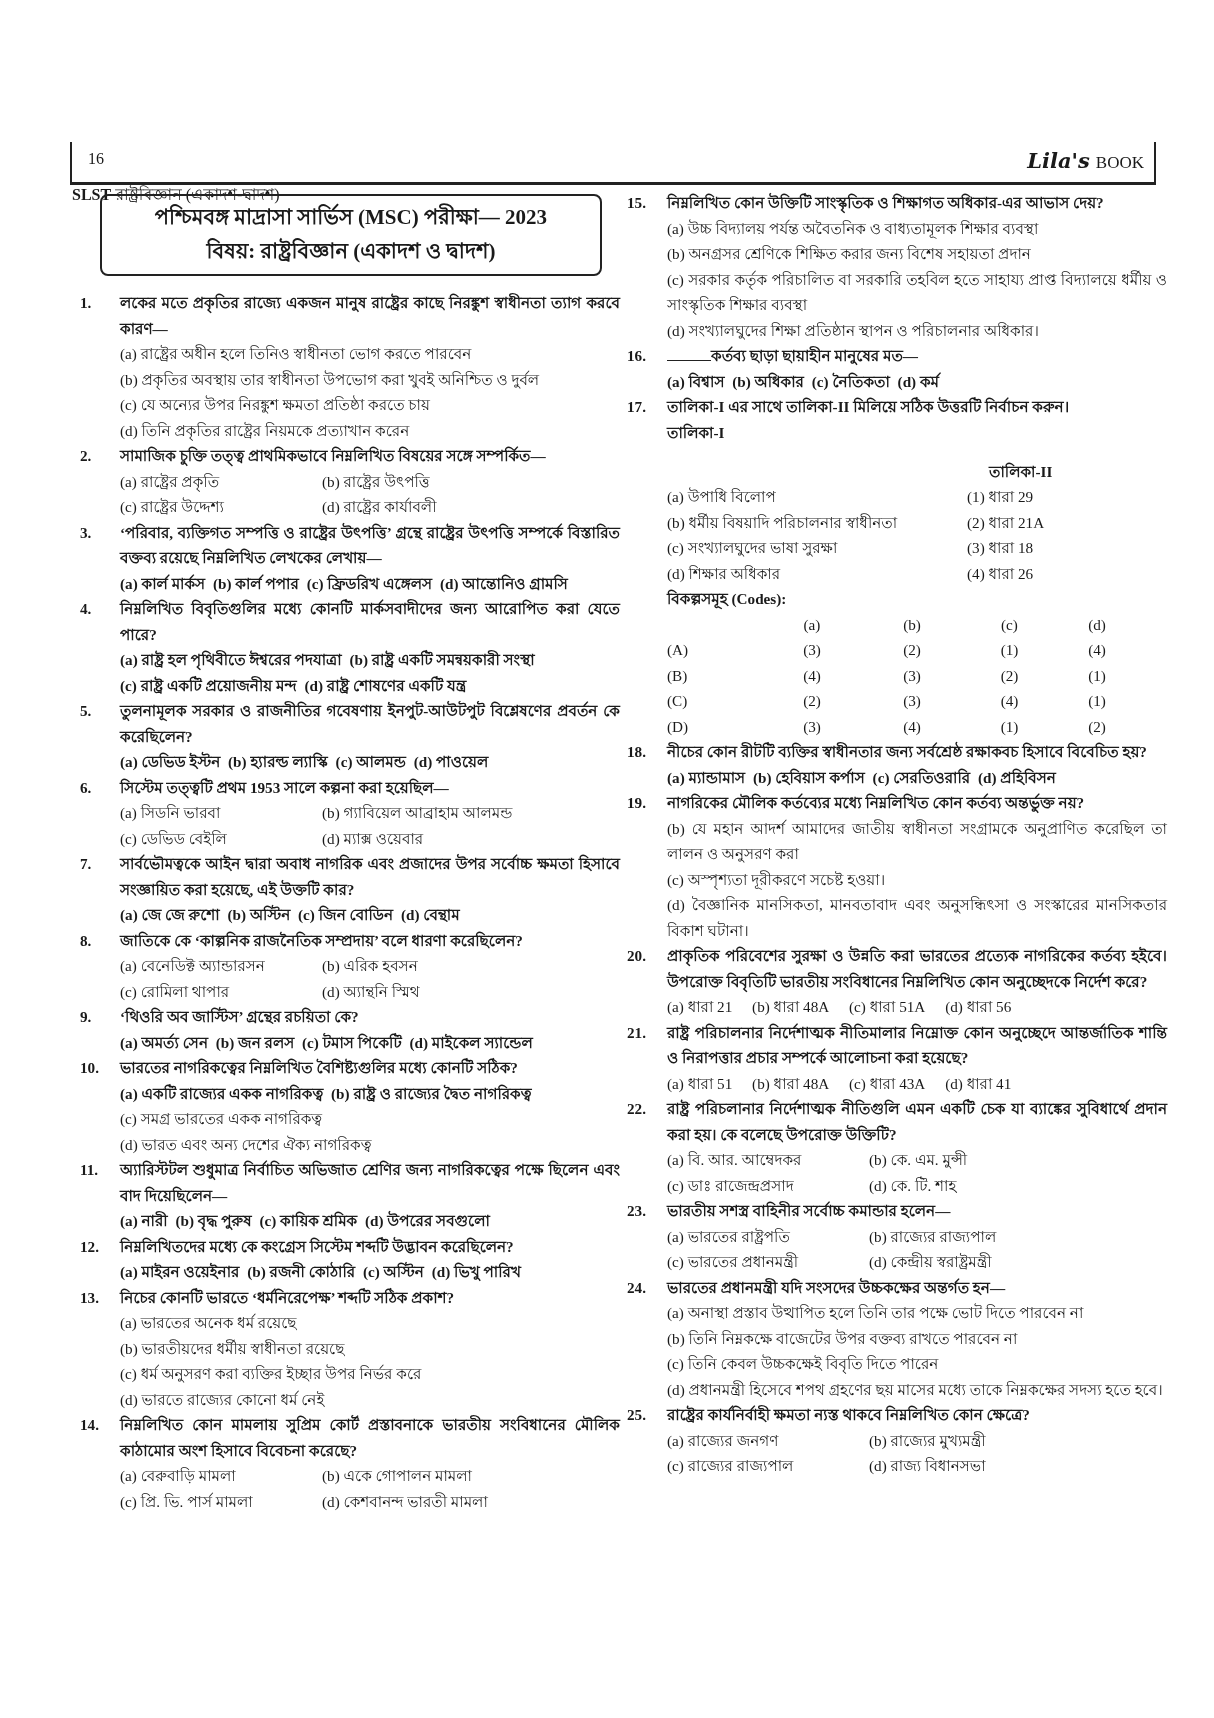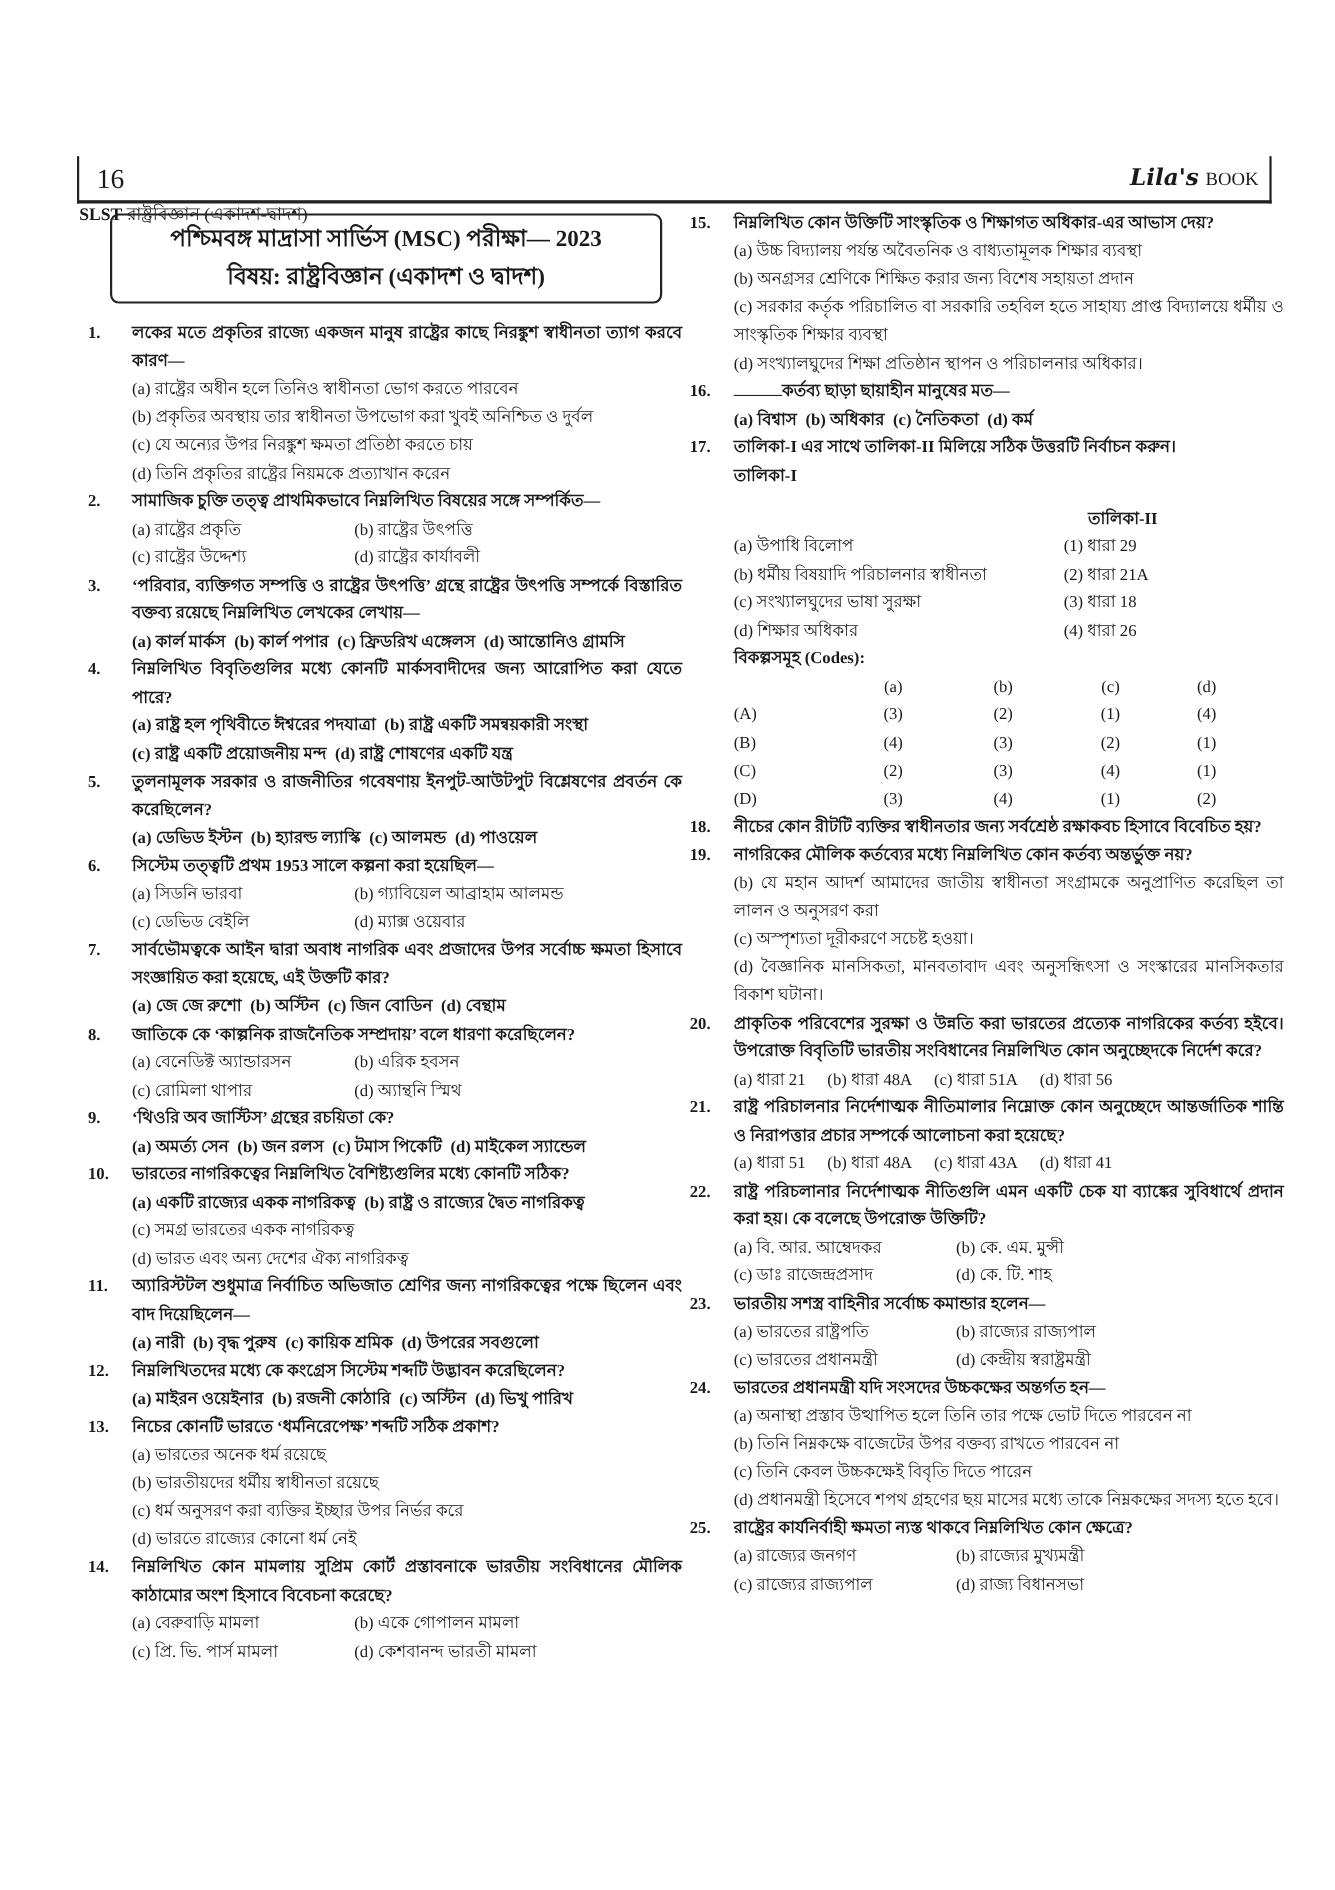--- a/index.html
+++ b/index.html
@@ -1,20 +1,20 @@
 <!DOCTYPE html>
 <html><head>
 <meta charset="utf-8">
 <style>
   html, body { margin:0; padding:0; background:#ffffff; }
   body { width:1214px; height:1718px; position:relative; overflow:hidden;
          font-family:"Liberation Serif","DejaVu Serif",serif; color:#1a1a1a; }
   .header { position:absolute; left:70px; top:142px; width:1082px; height:40px;
             border-left:2px solid #222; border-right:2px solid #222; border-bottom:3px solid #222; }
-  .page-num { position:absolute; left:16px; top:8px; font-size:25px; }
+  .page-num { position:absolute; left:16px; top:8px; font-size:16px; }
   .running-title { position:absolute; left:0; right:0; top:8px; text-align:left; font-size:16px;margin-top:32px; }
   .running-title b { font-weight:bold; }
   .brand { position:absolute; right:10px; top:6px; font-size:19px; }
   .brand .lila { font-family:"DejaVu Serif",serif; font-style:italic; font-weight:bold; font-size:21px; margin-right:6px; }
   .brand .book { font-size:17px; }
 
   .col { position:absolute; top:190px; width:540px; font-size:15.2px; line-height:25.5px; }
   .col-left { left:80px; }
   .col-right { left:627px; width:540px; }
 
@@ -323,20 +323,26 @@
         <span class="c">(1)</span>
         <span class="c">(2)</span>
       </div>
     </div>
   </div>
 
   <div class="q">
     <div class="num">18.</div>
     <div class="body">
       <div class="qtext">নীচের কোন রীটটি ব্যক্তির স্বাধীনতার জন্য সর্বশ্রেষ্ঠ রক্ষাকবচ হিসাবে বিবেচিত হয়?</div>
+      <div class="inline-opts">
+        <span>(a) ম্যান্ডামাস</span>
+        <span>(b) হেবিয়াস কর্পাস</span>
+        <span>(c) সেরতিওরারি</span>
+        <span>(d) প্রহিবিসন</span>
+      </div>
     </div>
   </div>
 
   <div class="q">
     <div class="num">19.</div>
     <div class="body">
       <div class="qtext">নাগরিকের মৌলিক কর্তব্যের মধ্যে নিম্নলিখিত কোন কর্তব্য অন্তর্ভুক্ত নয়?</div>
       <div class="opt" style="text-align:justify">(b) যে মহান আদর্শ আমাদের জাতীয় স্বাধীনতা সংগ্রামকে অনুপ্রাণিত করেছিল তা লালন ও অনুসরণ করা</div>
       <div class="opt">(c) অস্পৃশ্যতা দূরীকরণে সচেষ্ট হওয়া।</div>
       <div class="opt" style="text-align:justify">(d) বৈজ্ঞানিক মানসিকতা, মানবতাবাদ এবং অনুসন্ধিৎসা ও সংস্কারের মানসিকতার বিকাশ ঘটানা।</div>

